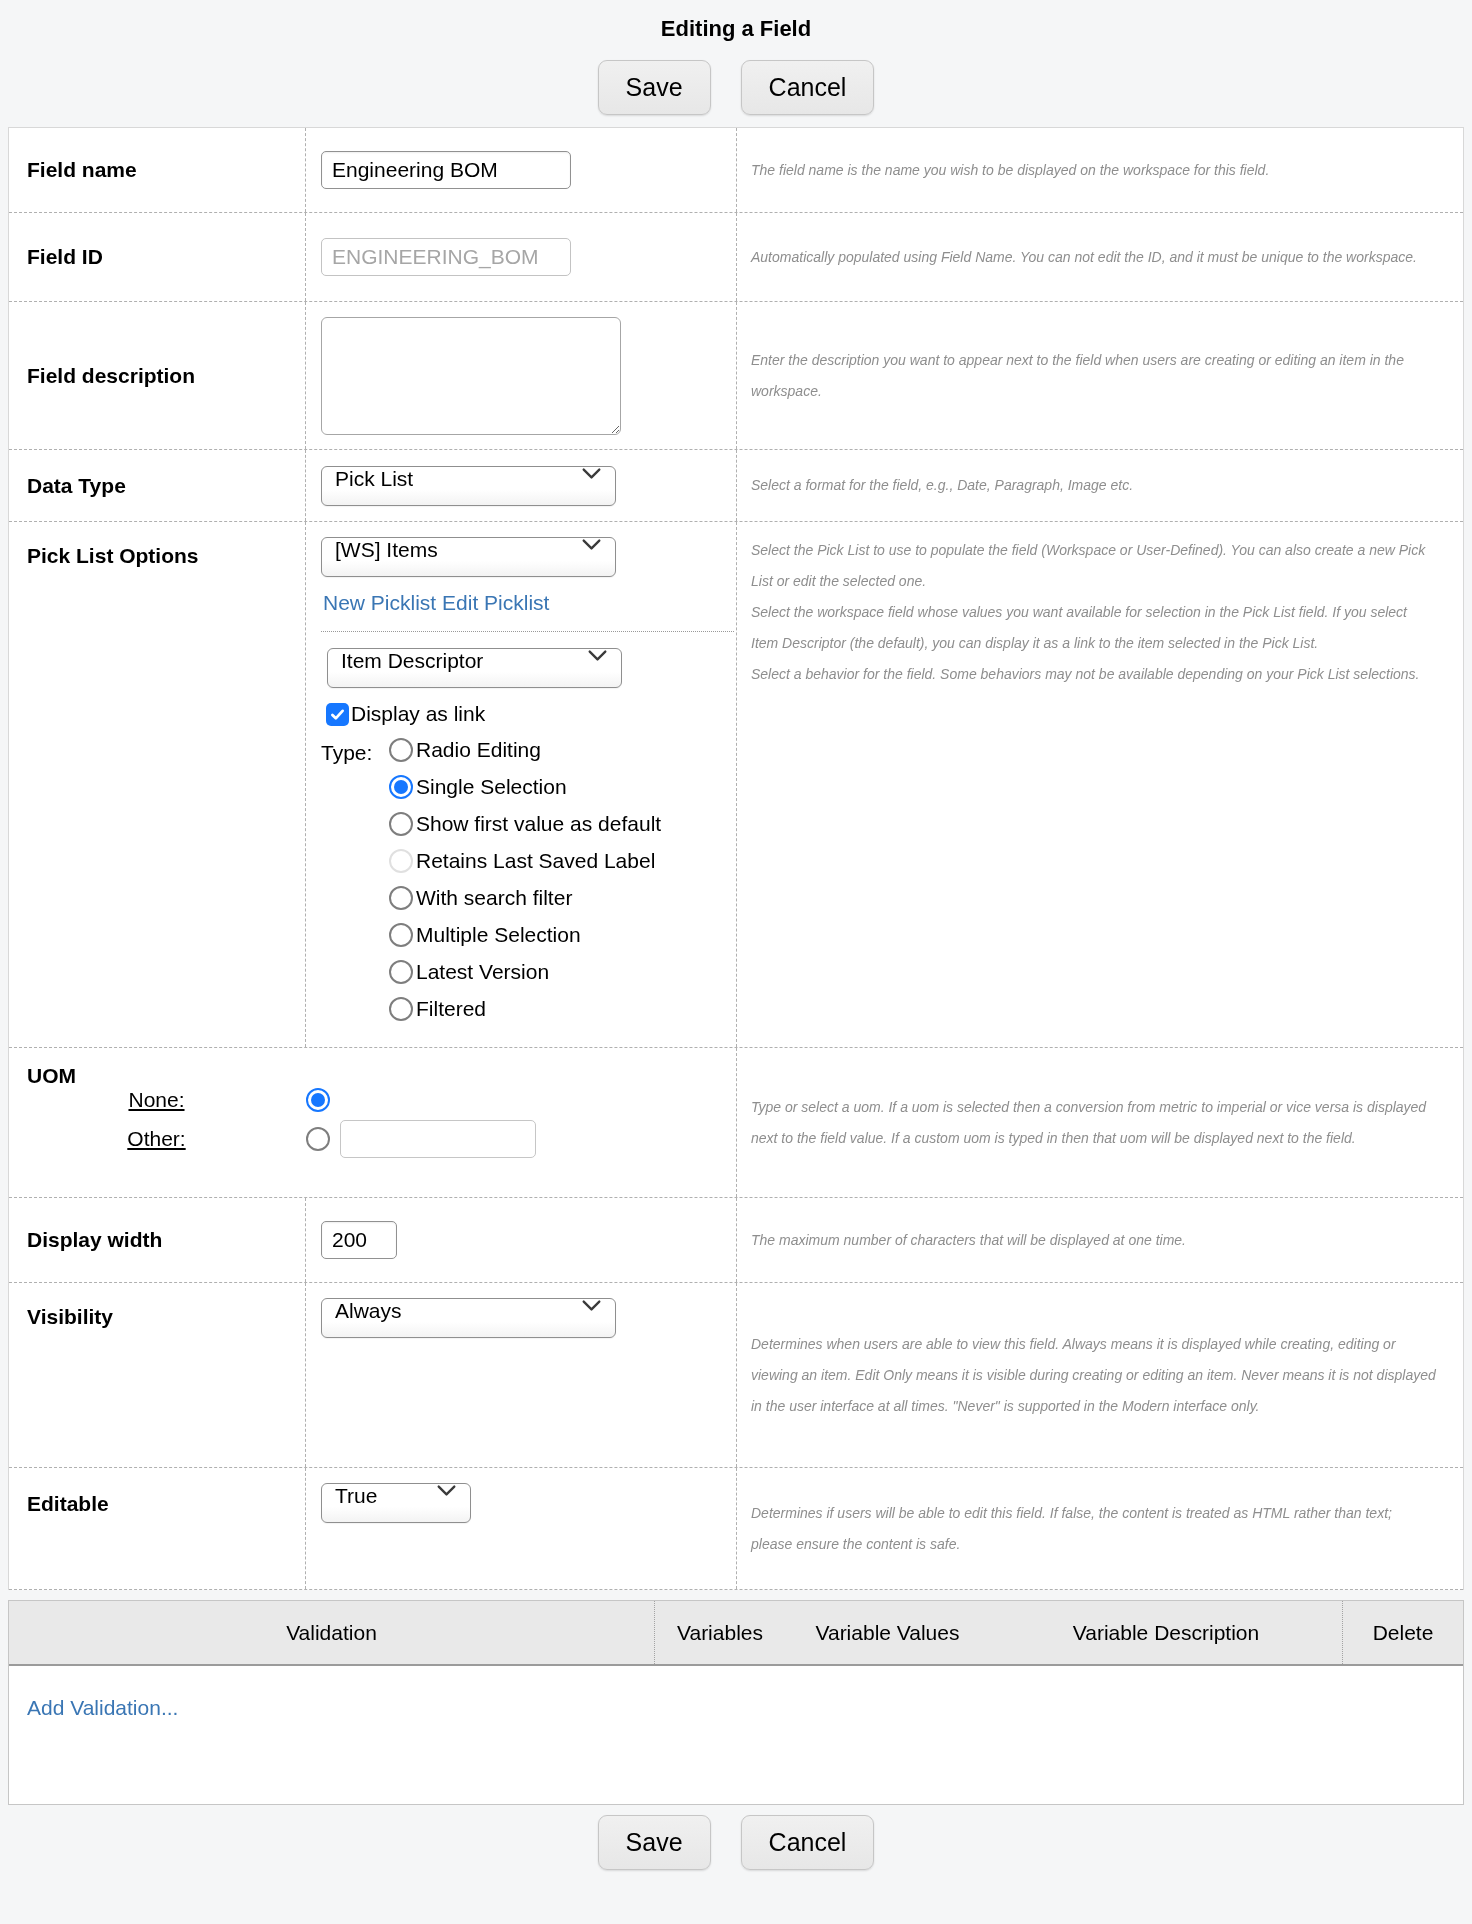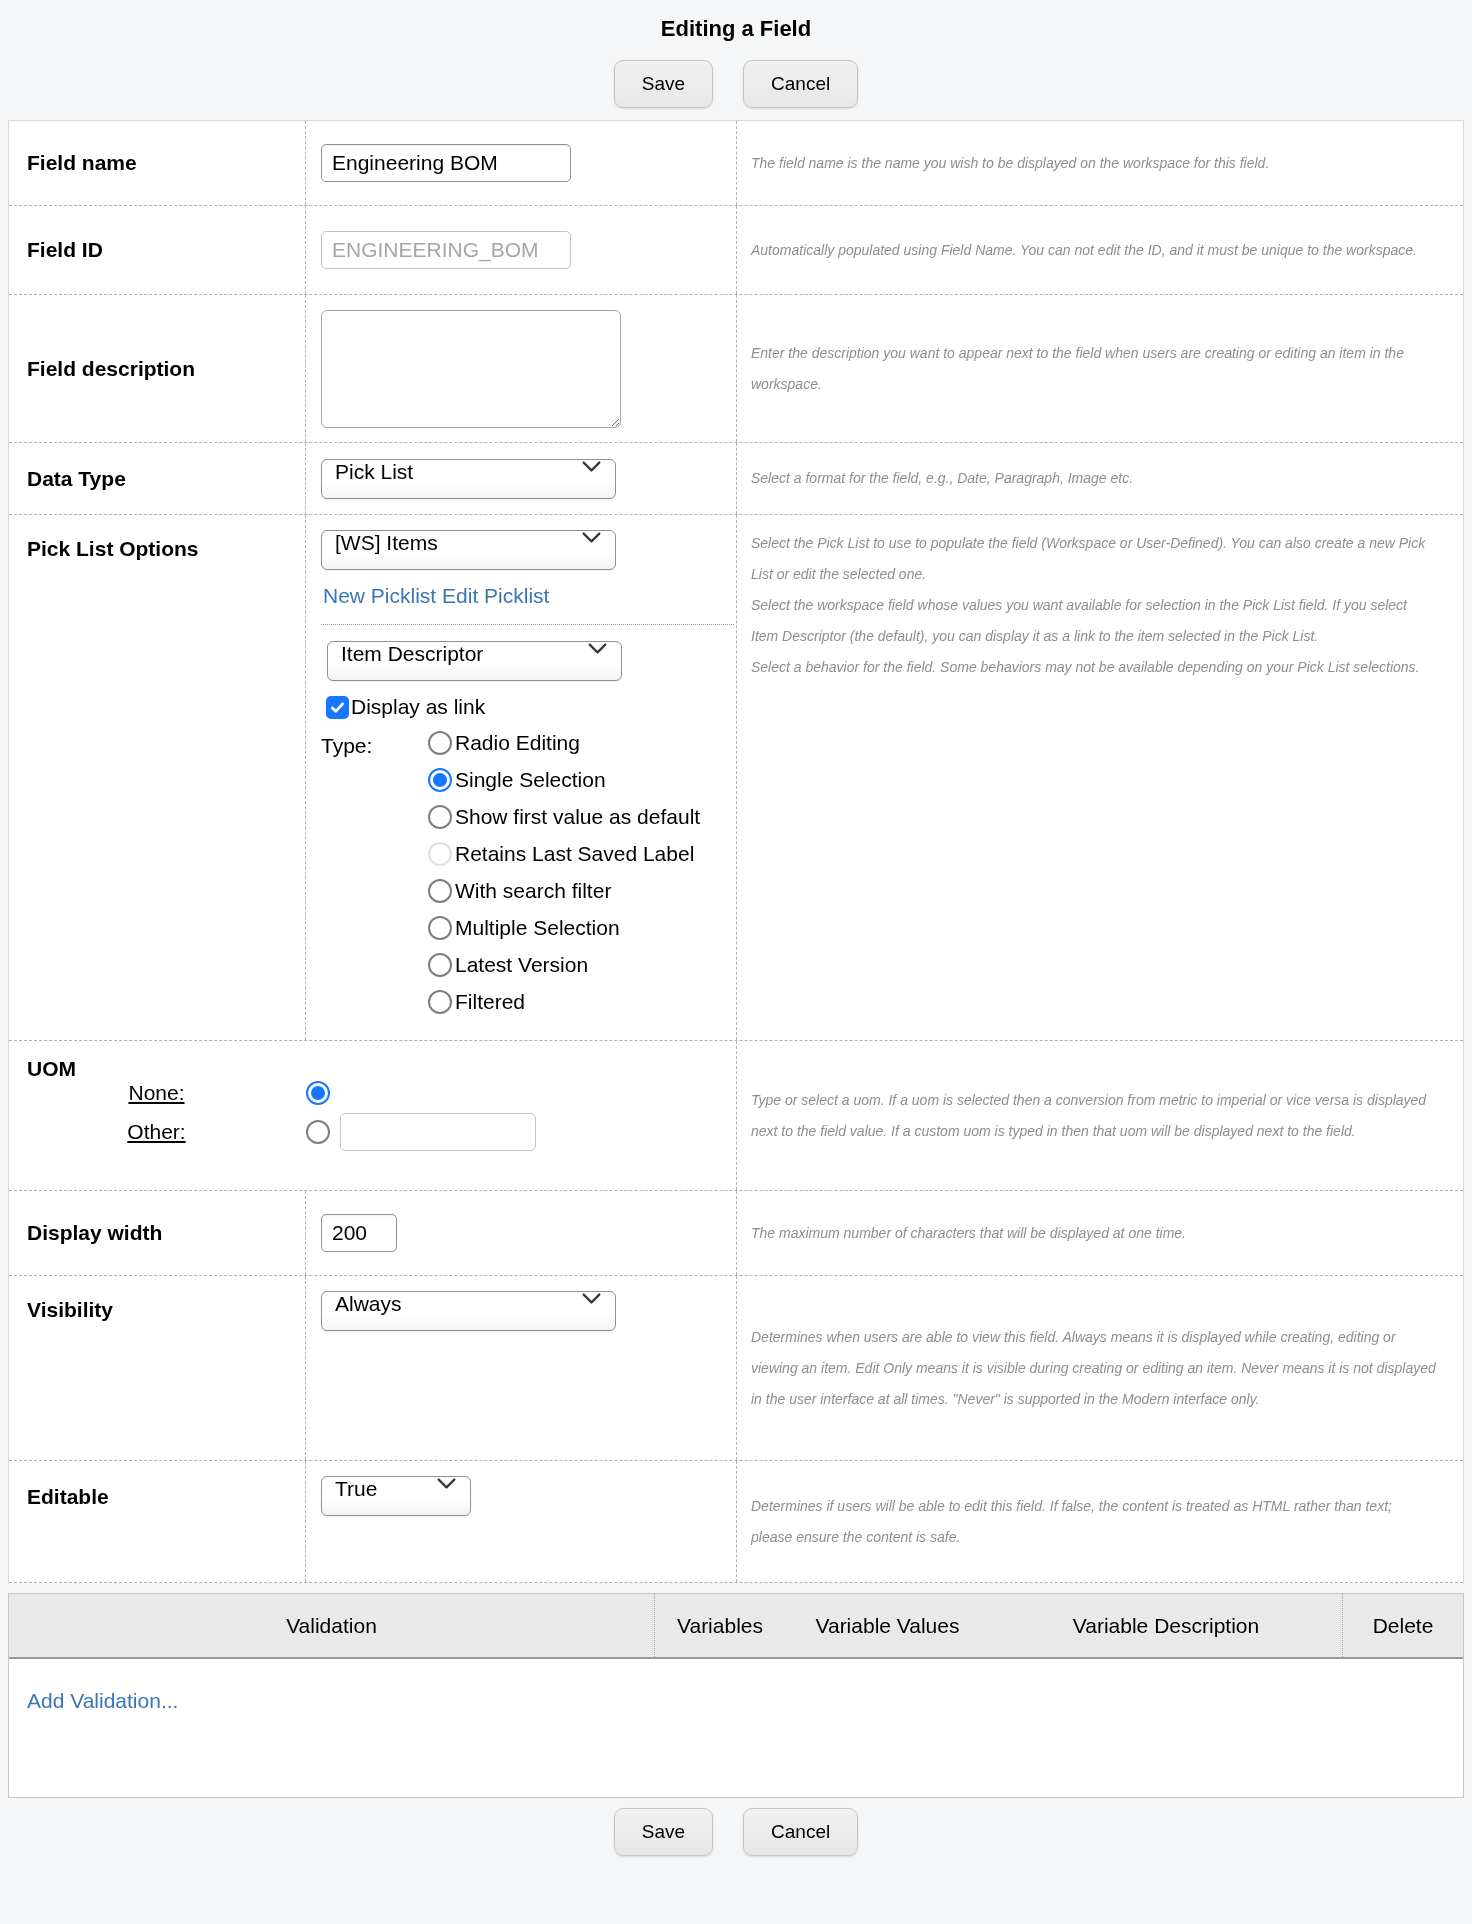--- a/index.html
+++ b/index.html
@@ -2,21 +2,21 @@
 <html><head>
 <meta charset="utf-8">
 <style>
   * { box-sizing: border-box; margin: 0; padding: 0; }
   html, body { width: 1472px; background: #f5f6f7; font-family: "Liberation Sans", sans-serif; color: #000; }
 
   .page-title { text-align: center; font-size: 22px; font-weight: bold; padding-top: 16px; }
   .btn-row { display: flex; justify-content: center; gap: 30px; margin-top: 18px; }
   .btn {
     background: linear-gradient(#f0f0f0, #e7e7e7); border: 1px solid #c6c6c6; border-radius: 9px;
-    padding: 12px 27px; font-size: 19px; font-family: inherit; cursor: pointer;
+    padding: 12px 27px; font-size: 25px; font-family: inherit; cursor: pointer;
     box-shadow: 0 1px 2px rgba(0,0,0,0.12);
   }
 
   .form-table { margin: 12px 8px 0 8px; background: #fff; border: 1px solid #d8d8d8; border-bottom: none; }
   .frow { display: flex; border-bottom: 1px dashed #b0b0b0; }
   .cell-label {
     width: 297px; padding-left: 18px; padding-right: 10px; font-weight: bold; font-size: 21px;
     display: flex; align-items: center; border-right: 1px dashed #b0b0b0;
   }
   .cell-field { width: 430px; padding-left: 15px; display: flex; align-items: center; }
@@ -74,21 +74,21 @@
   .radio.checked { border-color: #1677ff; }
   .radio.checked::after { content: ''; position: absolute; inset: 3px; border-radius: 50%; background: #1677ff; }
   .radio.disabled { border-color: #e0e0e0; }
 
   .pl-col { display: flex; flex-direction: column; width: 415px; }
   .pl-links { margin: 14px 0 0 2px; font-size: 21px; }
   a.link { color: #3a76b4; text-decoration: none; cursor: pointer; }
   .pl-sep { border-top: 1px dotted #999; margin: 16px 0 0 0; width: 413px; }
   .pl-sub { margin-top: 16px; margin-left: 6px; }
   .chkline { display: flex; align-items: center; margin: 14px 0 0 5px; font-size: 21px; gap: 2px; }
-  .type-group { display: flex; margin: 12px 0 0 0; gap: 39px; }
+  .type-group { display: flex; margin: 12px 0 0 0; }
   .type-label { width: 68px; font-size: 21px; padding-top: 3px; }
   .type-options { display: flex; flex-direction: column; gap: 13px; }
   .type-row { display: flex; align-items: center; gap: 3px; font-size: 21px; }
 
   .uom-title { position: absolute; left: 18px; top: 16px; font-weight: bold; font-size: 21px; }
   .uom-row { display: flex; align-items: center; margin: 4px 0; font-size: 21px; }
   .uom-lbl { width: 297px; text-align: center; padding-right: 2px; text-decoration: underline; }
   input.uom-input { height: 38px; width: 196px; border: 1px solid #c6c6c6; border-radius: 5px; font-size: 21px; font-family: inherit; padding: 0 8px; margin-left: 10px; }
   input.dw-input { width: 76px; }
 

